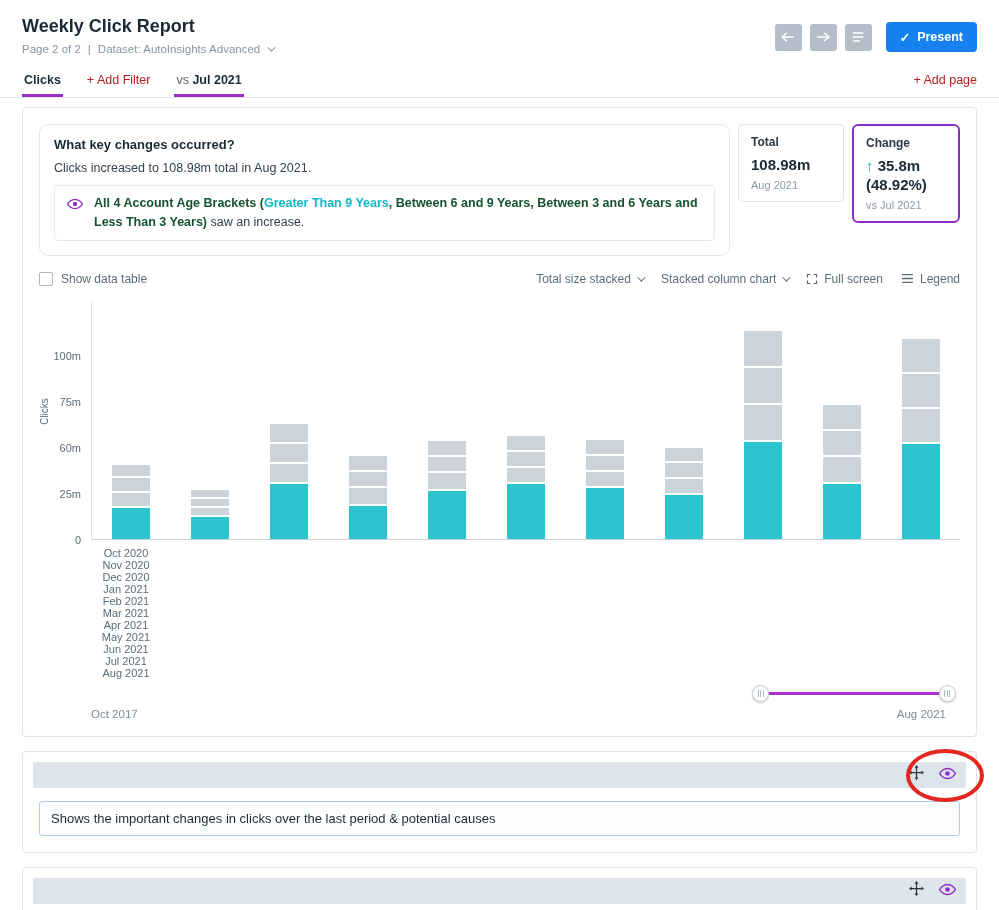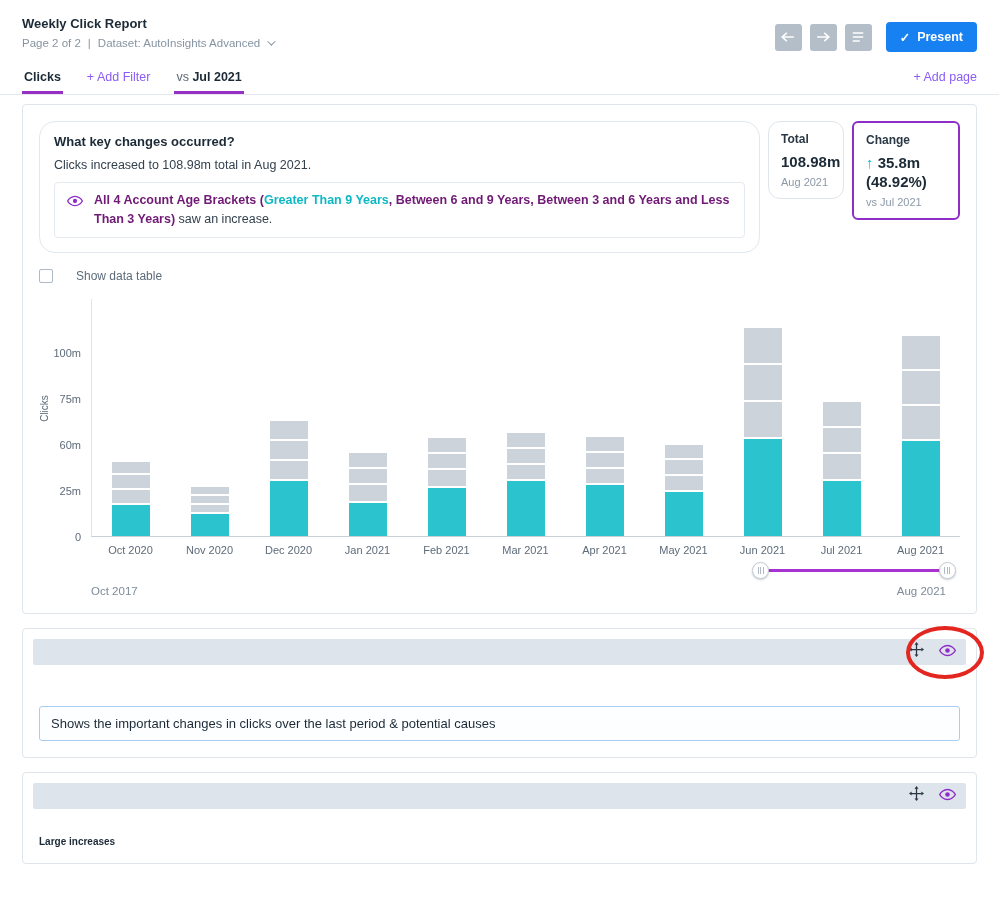--- a/index.html
+++ b/index.html
@@ -3,79 +3,79 @@
 <meta charset="utf-8">
 <style>
   * { box-sizing: border-box; margin: 0; padding: 0; }
   body {
     font-family: "Liberation Sans", sans-serif;
     width: 999px; height: 910px; overflow: hidden;
     background: #fff; color: #24313e; position: relative;
   }
   
   .header { display:flex; justify-content:space-between; align-items:flex-start; padding:16px 22px 6px; }
-  .title { font-size:13px; font-weight:bold; color:#1b2a36; }
+  .title { font-size:18px; font-weight:bold; color:#1b2a36; }
   .subtitle { font-size:11.5px; color:#8694a3; margin-top:6px; display:flex; align-items:center; gap:7px; }
   .chev { width:6px; height:6px; border-right:1.5px solid currentColor; border-bottom:1.5px solid currentColor; transform:rotate(45deg) translateY(-2px); display:inline-block; }
   .h-right { display:flex; gap:8px; align-items:center; padding-top:6px; }
   .icon-btn { width:27px; height:27px; border-radius:3px; background:#b3bec9; border:none; display:flex; align-items:center; justify-content:center; cursor:pointer; }
   .present-btn { height:30px; border-radius:4px; background:#1781f2; color:#fff; font-size:12.5px; font-weight:bold; display:flex; align-items:center; gap:7px; padding:0 14px; border:none; margin-left:6px; }
   
   .filter-bar { display:flex; align-items:flex-end; gap:24px; padding:8px 22px 0; border-bottom:1px solid #e3e9ee; font-size:12.5px; }
   .f-item { padding:4px 2px 7px; border-bottom:3px solid #962fc2; color:#5a6876; white-space:nowrap; }
   .f-item .val { color:#1b2a36; font-weight:bold; }
   .f-plain { padding:4px 0 7px; border-bottom:3px solid transparent; white-space:nowrap; }
-  .link-blue { color:#8b5cf6; }
+  .link-blue { color:#b91c1c; }
   .f-spacer { flex:1; }
   .open-search { border:1px solid #8fb6e8; background:#fff; color:#2f80ed; border-radius:4px; height:28px; padding:0 12px; display:flex; align-items:center; gap:7px; font-size:12.5px; margin-bottom:5px; }
   
   .card { margin:0 22px; border:1px solid #dfe5ea; border-radius:4px; background:#fff; }
   .main-card { margin-top:9px; padding:16px; }
   .top-row { display:flex; gap:8px; align-items:flex-start; }
-  .insight-box { flex:1; border:1px solid #e2e8ee; border-radius:16px; padding:12px 14px 14px; }
+  .insight-box { flex:1; border:1px solid #e2e8ee; border-radius:9px; padding:12px 14px 14px; }
   .q { font-weight:bold; font-size:13px; color:#1b2a36; }
   .summary { font-size:12.5px; margin-top:9px; color:#33414e; }
   .insight-row { border:1px solid #e5eaf0; border-radius:4px; margin-top:10px; padding:8px 12px; display:flex; gap:11px; align-items:flex-start; font-size:12.5px; line-height:1.5; color:#33414e; }
   .eye { flex:none; margin-top:3px; cursor:pointer; }
   .teal { color:#0fb8c4; }
   .tealb { color:#0fb8c4; font-weight:bold; }
-  .b { font-weight:bold; color:#701a75;text-align:center; }
-  .total-card { width:76px; flex:none; border:1px solid #dfe5ea; border-radius:12px; padding:10px 12px; }
+  .b { font-weight:bold; color:#14532d;text-align:center; }
+  .total-card { width:106px; flex:none; border:1px solid #dfe5ea; border-radius:4px; padding:10px 12px; }
   .change-card { width:108px; flex:none; border:2px solid #8e2ec6; border-radius:6px; padding:10px 12px; }
   .sc-label { font-size:12px; color:#2b3946; font-weight:bold; }
   .sc-value { font-size:15px; font-weight:bold; color:#1b2a36; margin-top:7px; }
   .sc-period { font-size:11px; color:#8c99a7; margin-top:6px; }
   
   .controls { display:flex; align-items:center; margin-top:16px; font-size:12px; color:#5d6b79; }
-  .ctl-left { display:flex; gap:23px; align-items:flex-end; }
+  .ctl-left { display:flex; gap:8px; align-items:flex-end; }
   .checkbox { width:14px; height:14px; border:1px solid #aeb9c4; border-radius:2px; background:#fff; cursor:pointer; }
   .ctl-right { margin-left:auto; display:flex; gap:18px; align-items:center; }
   .ctl-item { display:flex; align-items:center; gap:6px; cursor:pointer; }
   
   .chart-area { display:flex; margin-top:16px; position:relative; }
   .yaxis { width:52px; position:relative; height:238px; flex:none; }
   .ytick { position:absolute; right:10px; font-size:11px; color:#5d6b79; }
   .yaxis-title { position:absolute; left:-8px; top:44%; transform:rotate(-90deg); font-size:10px; color:#5d6b79; }
   .plotcol { flex:1; }
   .plot { position:relative; height:238px; border-left:1px solid #dfe4e9; border-bottom:1px solid #c9d1d8; }
   .bars { position:absolute; left:0; right:0; top:0; bottom:0; display:flex; justify-content:space-around; align-items:flex-end; }
   .bar { width:38px; display:flex; flex-direction:column-reverse; cursor:pointer; }
   .seg { flex:none; }
   .seg-div { border-bottom:2px solid #fff; }
-  .xlabels { display:flex; justify-content:space-around; margin-top:7px; }
+  .xlabels { display:flex; justify-content:space-around; margin-top:7px;flex-direction:column; }
   .xlab { width:70px; text-align:center; font-size:11px; color:#5d6b79; }
   .slider { position:relative; height:19px; margin-top:5px; }
   .sel-line { position:absolute; top:8px; height:3px; background:#a832cf; }
   .handle { position:absolute; top:1px; width:17px; height:17px; border-radius:50%; background:#fff; border:1px solid #c3ccd4; box-shadow:0 1px 2px rgba(40,50,60,.25); display:flex; align-items:center; justify-content:center; gap:1.5px; cursor:ew-resize; }
   .handle i { width:1px; height:7px; background:#b0bac4; }
   .range-labels { display:flex; justify-content:space-between; margin-top:5px; font-size:11.5px; color:#7d8a98; padding-right:14px; margin-left:-22px; padding-left:22px; }
   
   .section-card { margin-top:14px; padding:10px 10px 16px; position:relative; }
   .section-bar { height:26px; background:#dee4ec; border-radius:2px; display:flex; align-items:center; justify-content:flex-end; gap:15px; padding:0 10px; }
-  .note-box { margin:41px 6px 0; border:1px solid #a9cdf2; border-radius:3px; padding:9px 11px; font-size:13px; color:#1b2a36; background:#fdfeff; cursor:text; }
+  .note-box { margin:13px 6px 0; border:1px solid #a9cdf2; border-radius:3px; padding:9px 11px; font-size:13px; color:#1b2a36; background:#fdfeff; cursor:text; }
   .red-circle { position:absolute; top:-3px; right:-8px; width:78px; height:53px; border:4.5px solid #e3261f; border-radius:50%; pointer-events:none; z-index:5; }
   .li-title { font-weight:bold; font-size:10px; color:#1b2a36; margin:27px 6px 0; }
 </style>
 </head>
 <body>
 
 <div class="header">
   <div>
     <div class="title">Weekly Click Report</div>
     <div class="subtitle">
@@ -147,20 +147,42 @@
       <div class="sc-value"><span class="teal">↑</span> <span>35.8m</span></div>
       <div class="sc-value" style="margin-top:2px;">(48.92%)</div>
       <div class="sc-period">vs Jul 2021</div>
     </div>
   </div>
 
   <div class="controls">
     <div class="ctl-left" style="cursor:pointer;">
       <span class="checkbox"></span>
       <span>Show data table</span>
+    </div>
+    <div class="ctl-right">
+      <div class="ctl-item">
+        <span>Total size stacked</span>
+        <span class="chev"></span>
+      </div>
+      <div class="ctl-item">
+        <span>Stacked column chart</span>
+        <span class="chev"></span>
+      </div>
+      <div class="ctl-item">
+        <svg width="12" height="12" viewBox="0 0 24 24" fill="none" stroke="#5d6b79" stroke-width="2.4">
+            <path d="M3 9V3h6M15 3h6v6M21 15v6h-6M9 21H3v-6"></path>
+          </svg>
+        <span>Full screen</span>
+      </div>
+      <div class="ctl-item">
+        <svg width="13" height="11" viewBox="0 0 24 20" fill="none" stroke="#5d6b79" stroke-width="2.4">
+            <path d="M2 3h20M2 10h20M2 17h20"></path>
+          </svg>
+        <span>Legend</span>
+      </div>
     </div>
   </div>
 
   <div class="chart-area">
     <div class="yaxis">
       <div class="yaxis-title">Clicks</div>
       <div id="yticks">
           <div class="ytick" style="bottom: -6px;">0</div>
           <div class="ytick" style="bottom: 39.7692px;">25m</div>
           <div class="ytick" style="bottom: 85.5385px;">60m</div>

